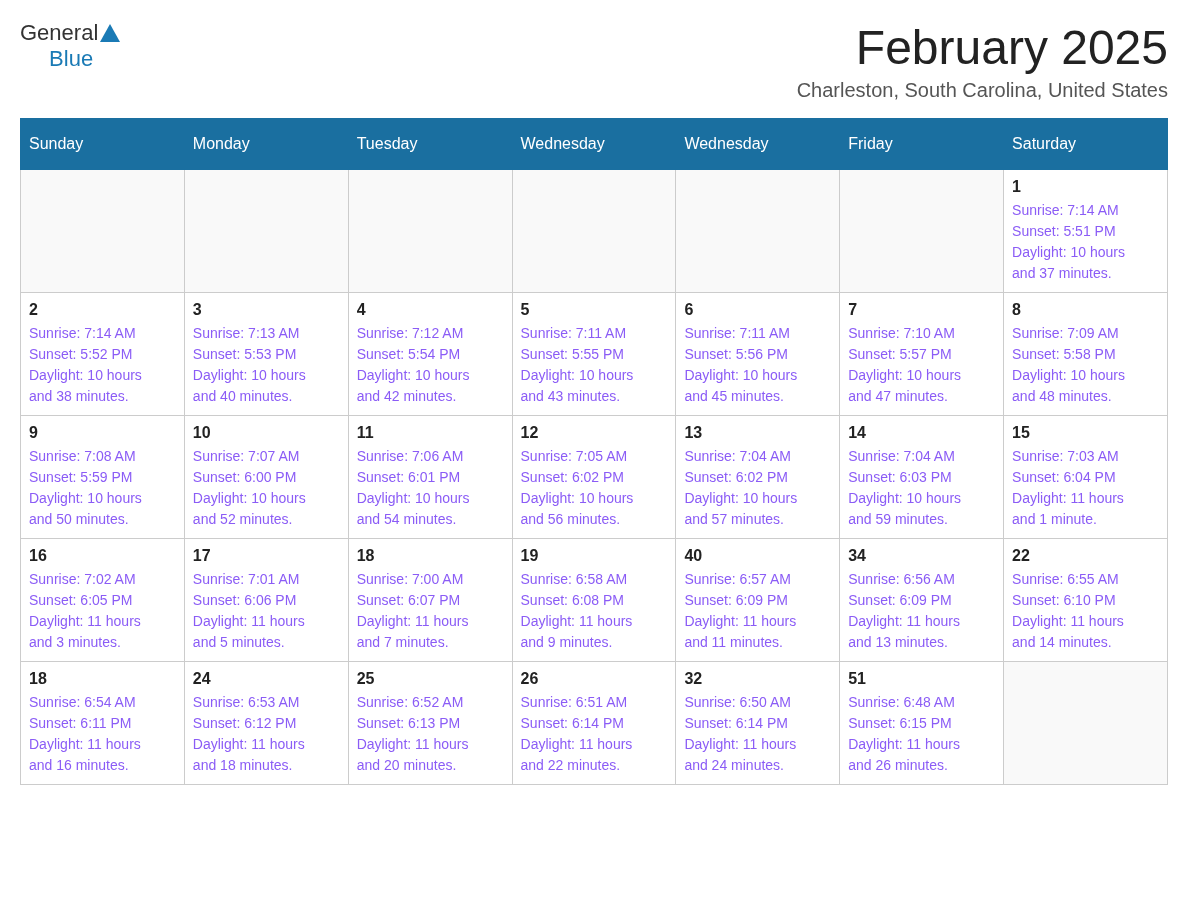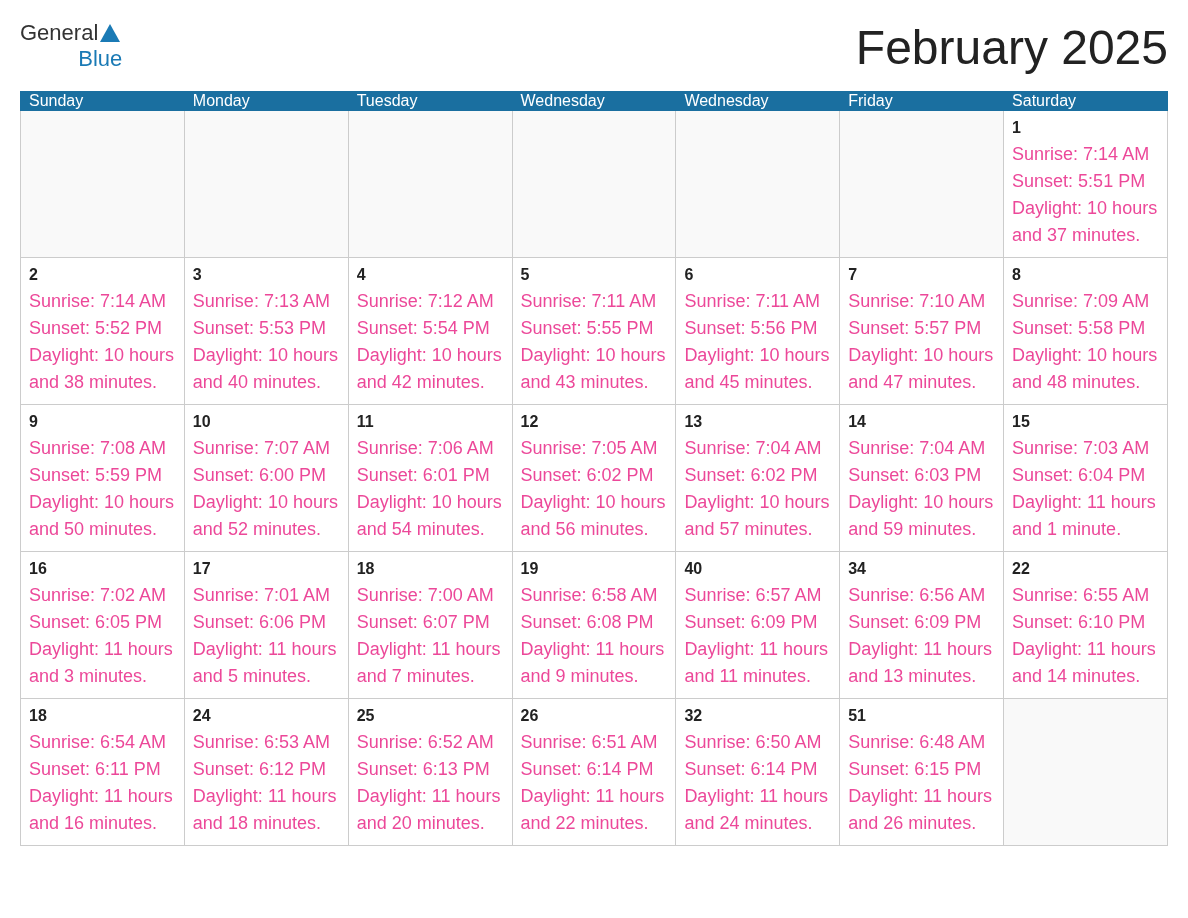--- a/index.html
+++ b/index.html
@@ -12,21 +12,21 @@
     }
     .header-area {
       display: flex;
       justify-content: space-between;
       align-items: flex-start;
       margin-bottom: 16px;
     }
     .logo-area {
       display: flex;
       flex-direction: column;
-      align-items: flex-end;
+      align-items: center;
     }
     .logo-text {
       display: flex;
       align-items: center;
       font-size: 22px;
       font-weight: normal;
       color: #333;
     }
     .logo-general {
       color: #333;
@@ -61,21 +61,21 @@
       margin-top: 4px;
     }
     .calendar-table {
       width: 100%;
       border-collapse: collapse;
       border: 1px solid #ccc;
     }
     .calendar-table th {
       background-color: #1a6fa0;
       color: #fff;
-      padding: 0 8px;
+      padding: 16px 8px;
       font-size: 16px;
       font-weight: normal;
       text-align: left;
       border: 1px solid #1a6fa0;
     }
     .calendar-table td {
       vertical-align: top;
       padding: 8px;
       border: 1px solid #ccc;
       width: calc(100% / 7);
@@ -84,23 +84,23 @@
       color: #333;
     }
     .day-number {
       font-size: 16px;
       font-weight: bold;
       display: block;
       margin-bottom: 4px;
       color: #222;
     }
     .day-info {
-      font-size: 18px;
+      font-size: 14px;
       line-height: 1.5;
-      color: #ec4899;
+      color: #8b5cf6;
     }
     .empty-cell {
       background: #f9f9f9;
     }
     tr.week-row td {
       height: 110px;
     }
   </style>
 </head>
 <body>
@@ -108,20 +108,21 @@
 <div class="header-area">
   <div class="logo-area">
     <div class="logo-text">
       <span class="logo-general">General</span>
       <span class="logo-icon"></span>
     </div>
     <span class="logo-blue">Blue</span>
   </div>
   <div class="title-area">
     <div class="month-title">February 2025</div>
+    <div class="location-subtitle">Charleston, South Carolina, United States</div>
   </div>
 </div>
 
 <table class="calendar-table">
   <thead>
     <tr>
       <th>Sunday</th>
       <th>Monday</th>
       <th>Tuesday</th>
       <th>Wednesday</th>

